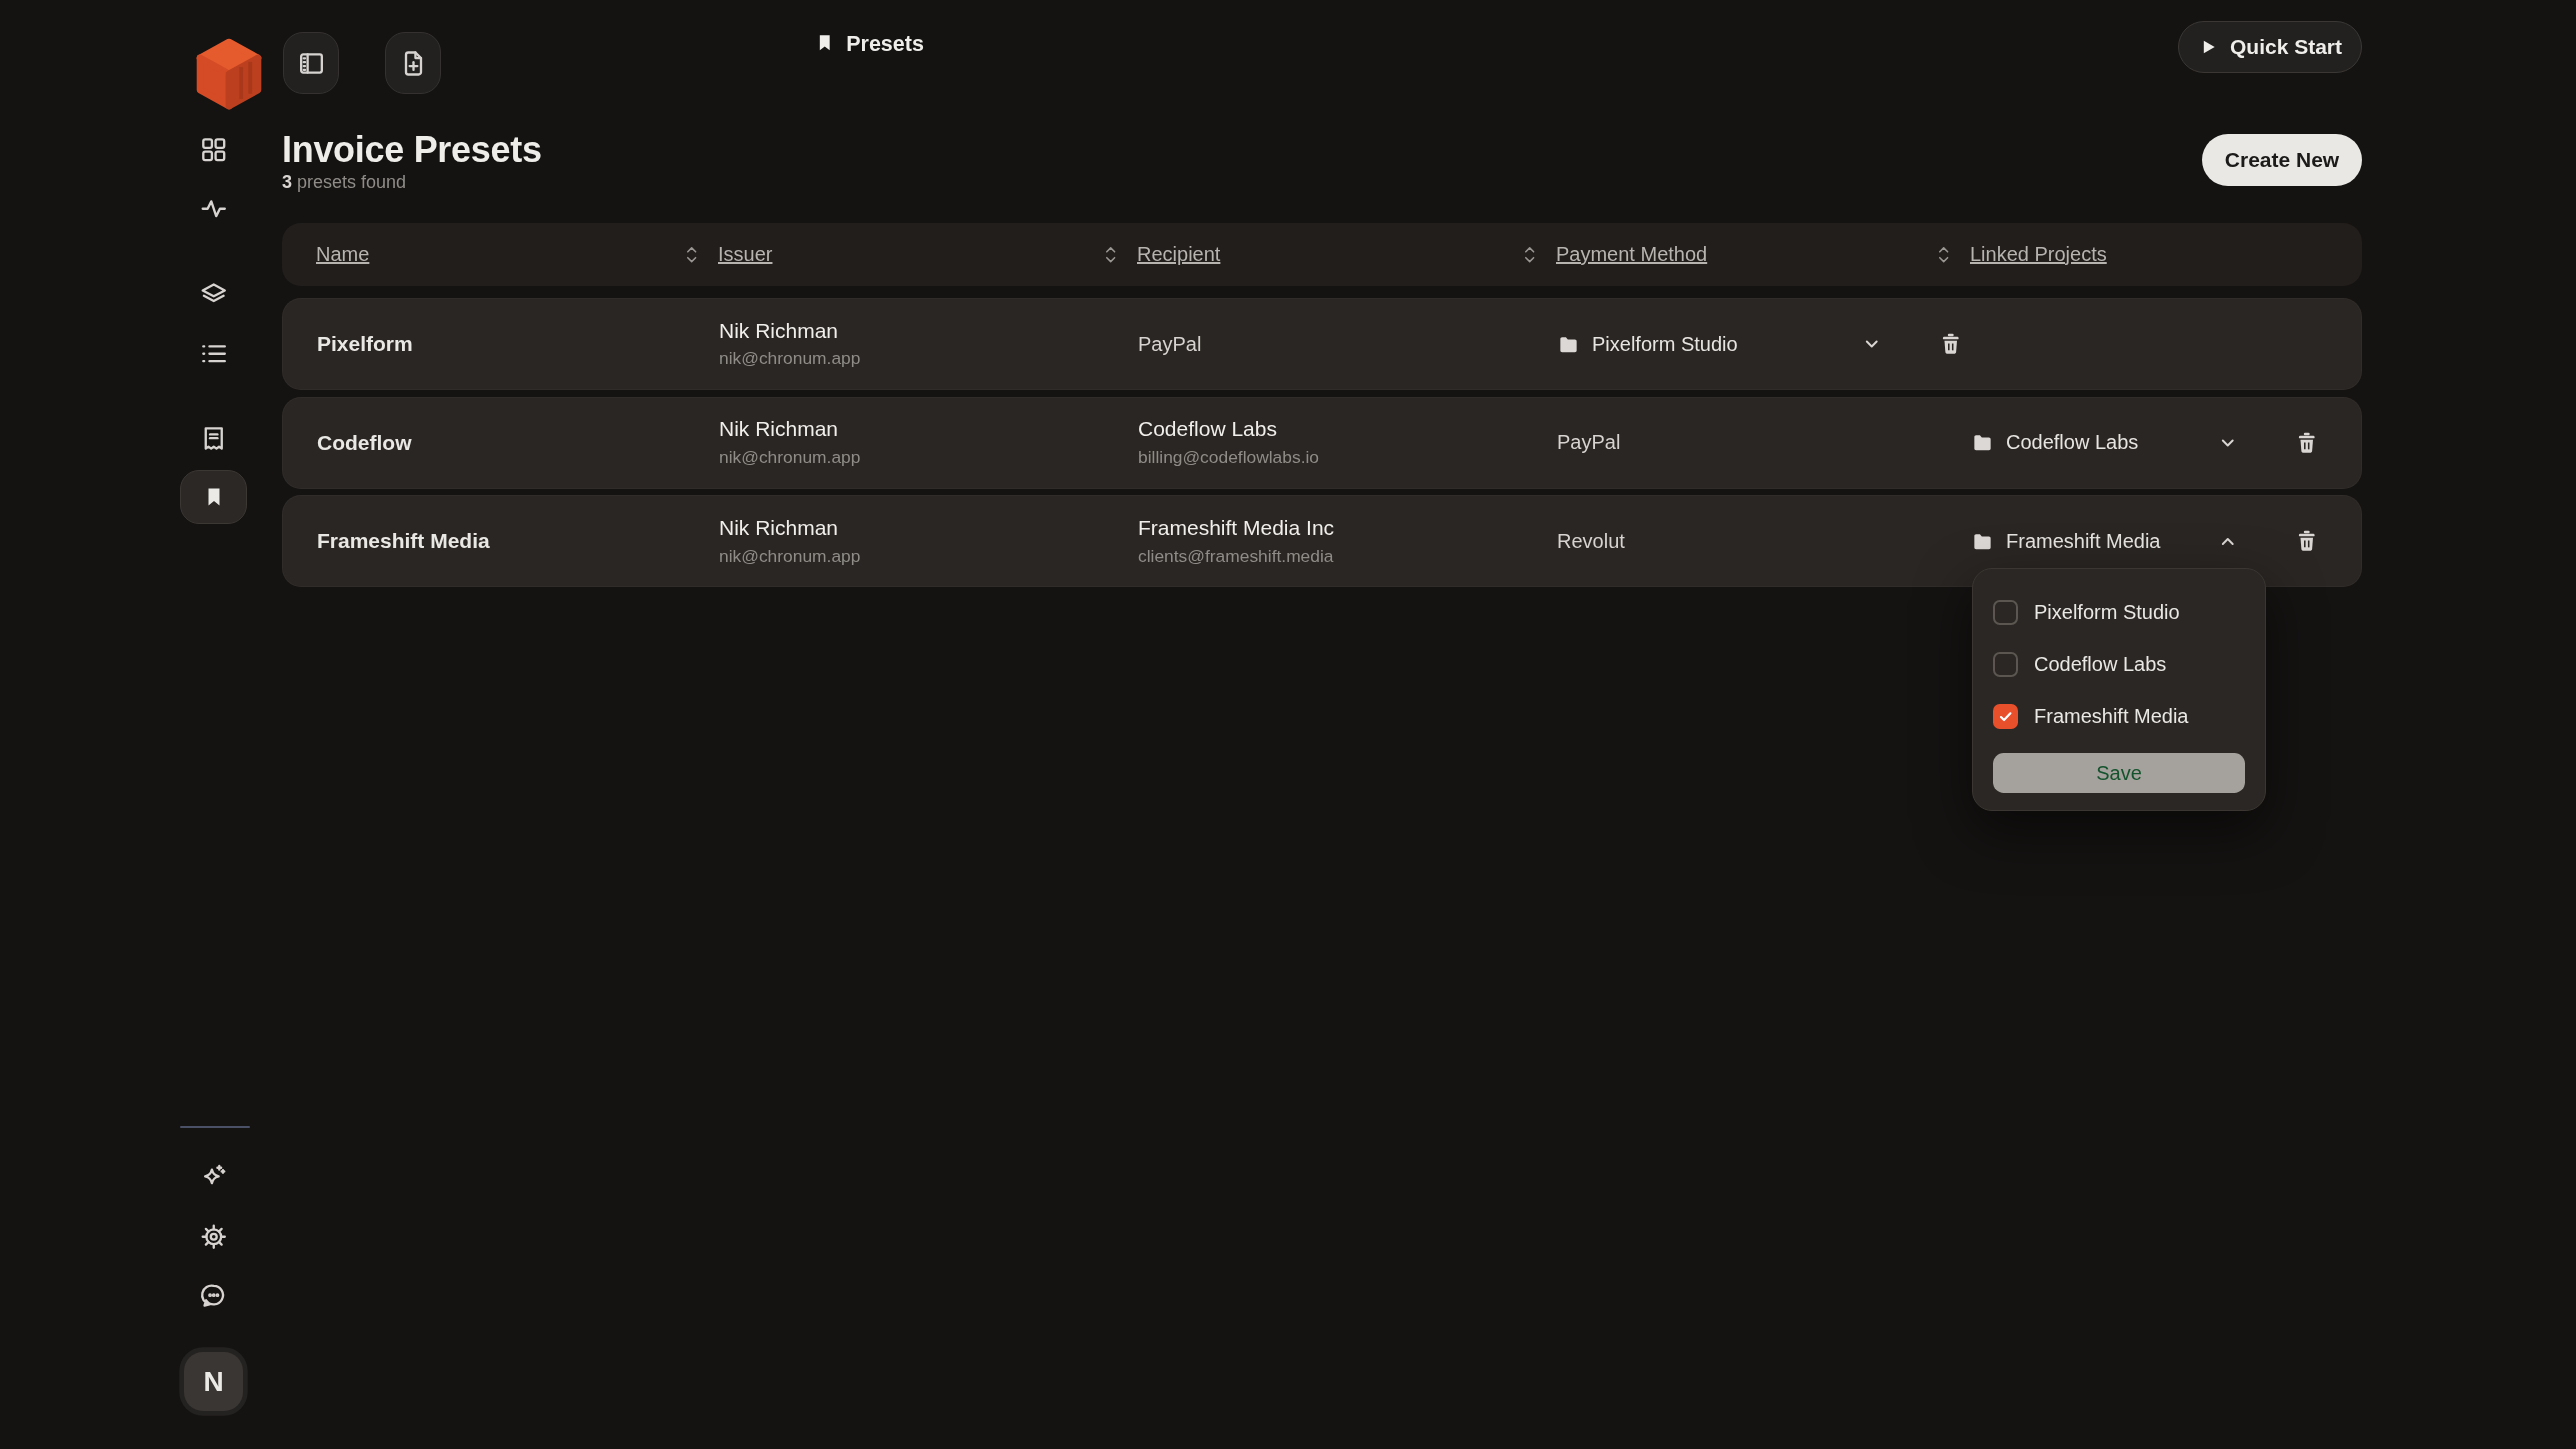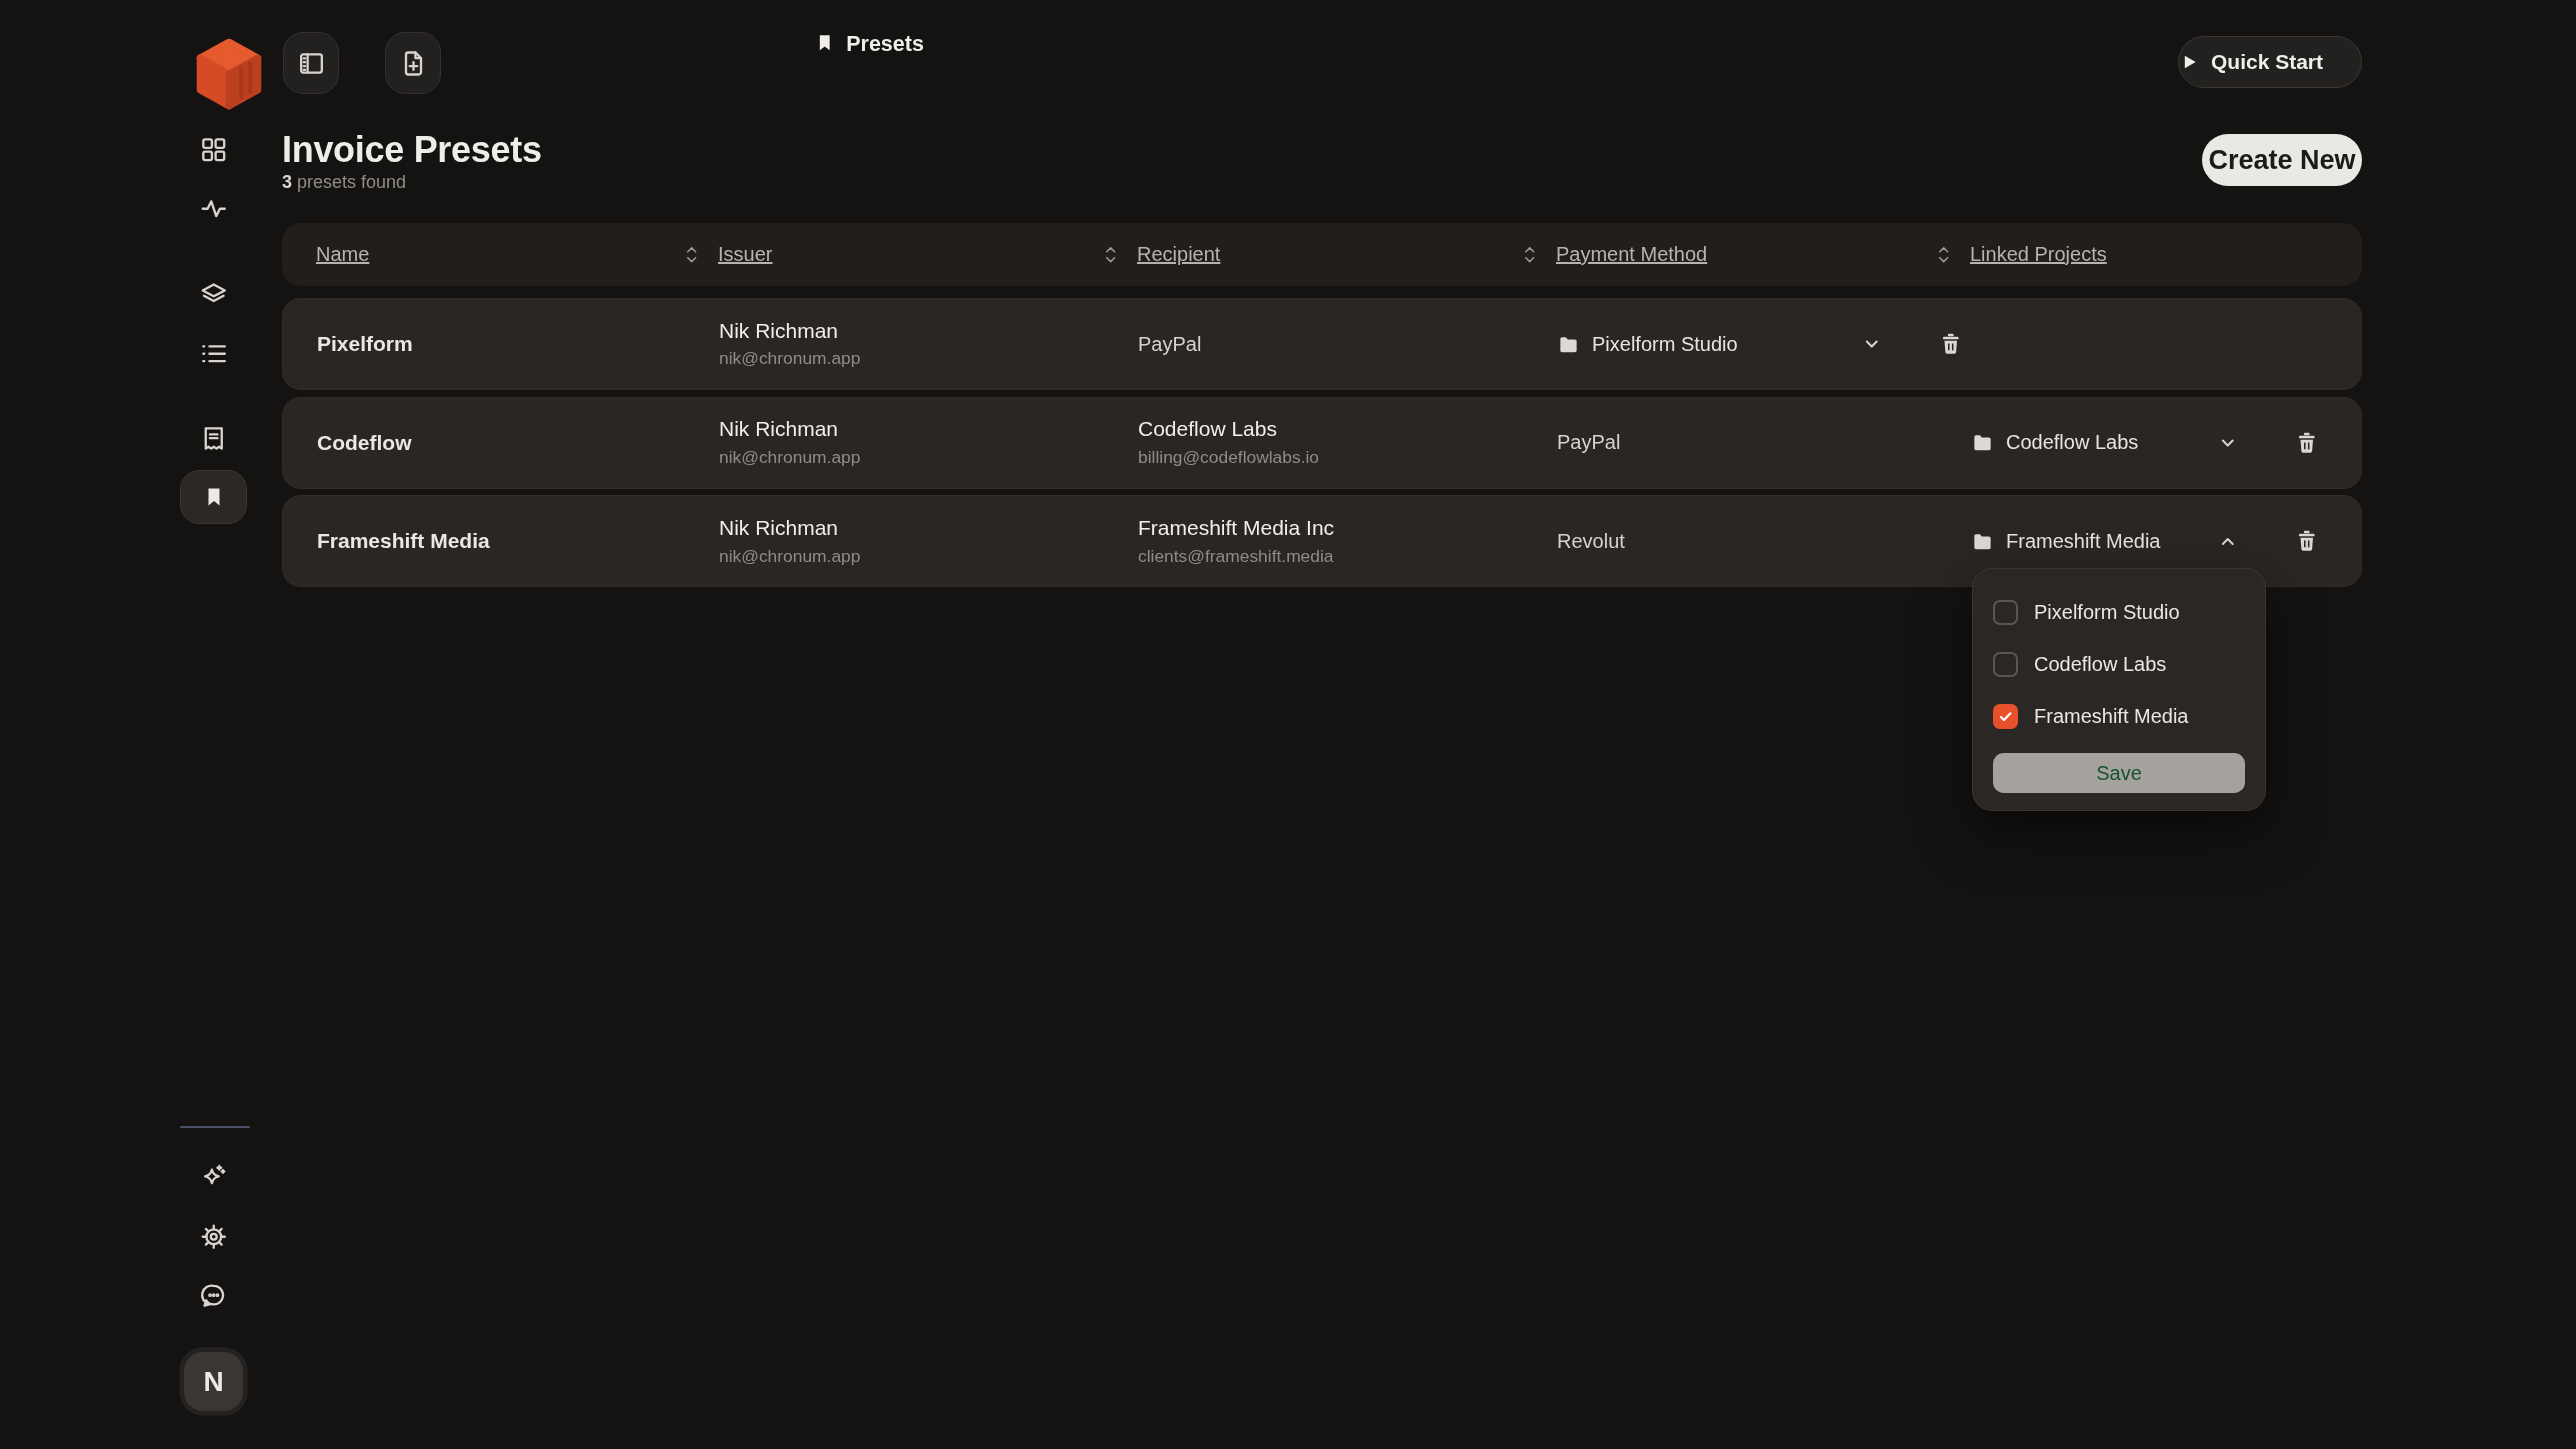--- a/index.html
+++ b/index.html
@@ -13,31 +13,31 @@
             background:#232120; border:1.3px solid #343130; display:flex; align-items:center; justify-content:center; }
   .tb-btn.panel { left:283px; }
   .tb-btn.newfile { left:385px; }
   .search { position:absolute; left:456px; top:32px; width:330px; height:62px; border-radius:21.5px;
             background:#232120; border:1.3px solid #343130; display:flex; align-items:center; padding:0 19px; }
   .search input { background:transparent; border:none; outline:none; color:#E5E3E0; font-size:21px;
                   font-family:"Liberation Sans", sans-serif; margin-left:12px; width:228px; }
   .search input::placeholder { color:#8E8B87; }
   .crumb { position:absolute; left:814px; top:32px; height:62px; display:flex; align-items:flex-start; gap:10.7px; }
   .crumb .lbl { font-size:21.5px; font-weight:700; color:#F0EEEB; }
-  .quickstart { position:absolute; left:2178px; top:36px; width:184px; height:52px; border-radius:27px;
-                background:#232120; border:1.3px solid #3A3734; display:flex; align-items:center; gap:12px; }
+  .quickstart { position:absolute; left:2178px; top:21px; width:184px; height:52px; border-radius:27px;
+                background:#232120; border:1.3px solid #3A3734; display:flex; align-items:center; justify-content:center; gap:12px; }
   .quickstart .lbl { font-size:21px; font-weight:600; color:#F0EEEB; }
 
   
   .page-title { position:absolute; left:282px; top:129px; font-size:36px; font-weight:600; color:#EFEDEA; letter-spacing:-0.3px; }
   .page-sub { position:absolute; left:282px; top:172px; font-size:18px; color:#8F8C88; }
   .page-sub .cnt { color:#D9D6D3; font-weight:600; }
   .createnew { position:absolute; left:2202px; top:134px; width:160px; height:52px; border-radius:27px;
                background:#EAE8E5; display:flex; align-items:center; justify-content:center; }
-  .createnew .lbl { font-size:27px; font-weight:600; color:#1C1B1A; }
+  .createnew .lbl { font-size:21px; font-weight:600; color:#1C1B1A; }
 
   
   .table { position:absolute; left:282px; top:223px; width:2080px; }
   .thead, .row { display:grid; grid-template-columns:402px 419px 419px 414px auto; align-items:center; padding:0 34px; border-radius:19px; }
   .thead { height:63px; background:#211E1C; margin-bottom:12px; }
   .th { display:flex; align-items:center; justify-content:space-between; padding-right:17.4px; font-size:20px; font-weight:500; color:#B7B4B0;text-decoration:underline; }
   .th.last { justify-content:flex-start; }
   .row { height:92px; background:#2A2623; border:0.7px solid rgba(255,255,255,0.03); margin-top:6.7px; }
   .c-name { font-size:21px; font-weight:600; color:#EAE8E5; }
   .c-person .n { font-size:21px; font-weight:400; color:#F1EFEC; }

